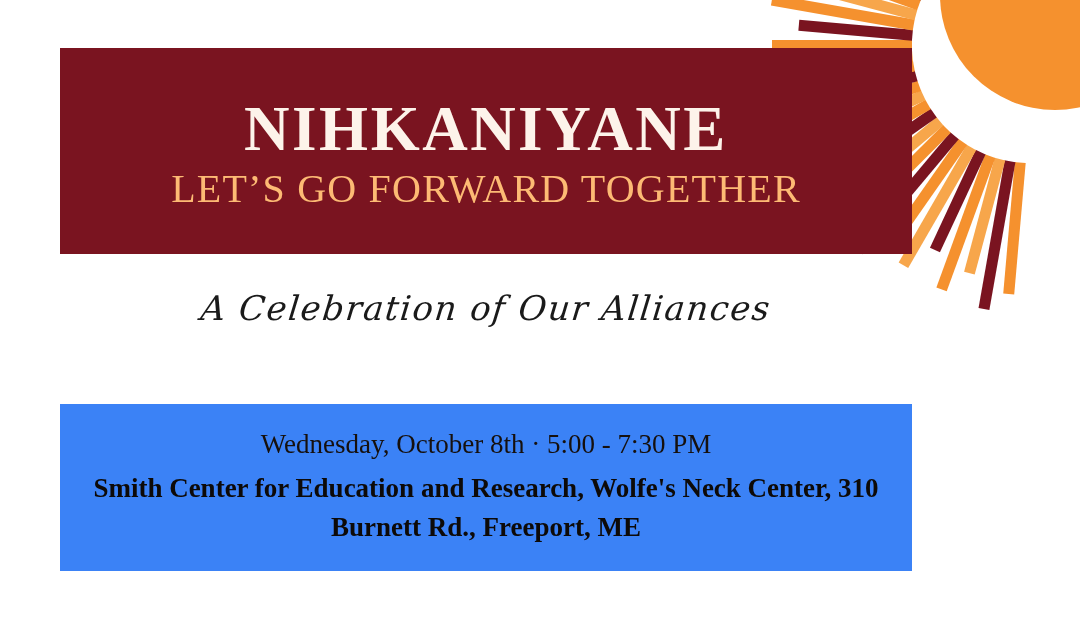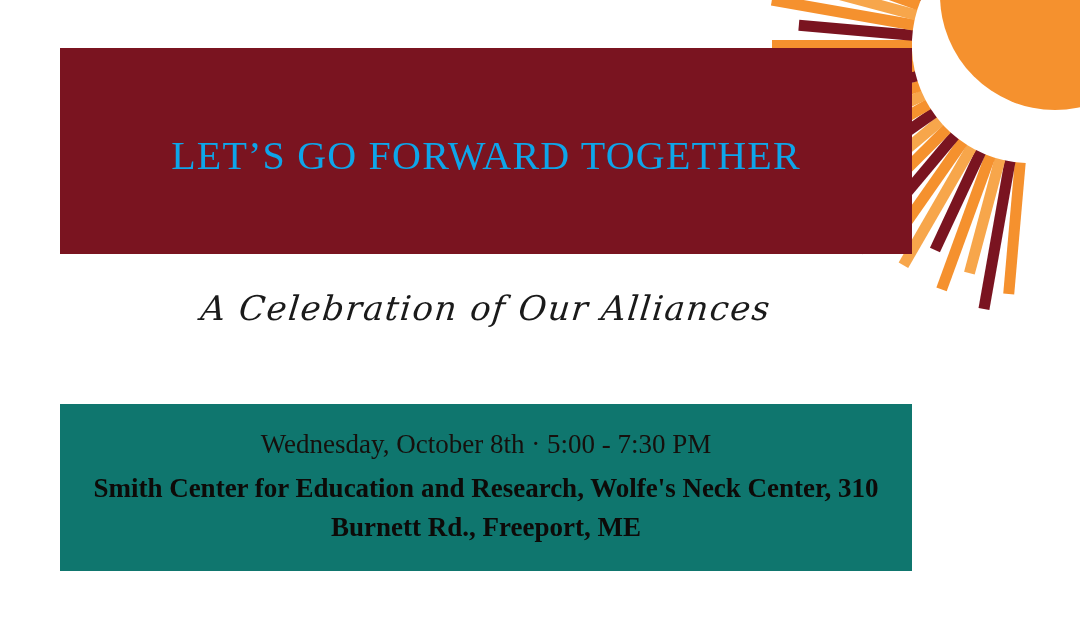--- a/index.html
+++ b/index.html
@@ -58,21 +58,21 @@
   .title-main {
     color: #fdf3ea;
     font-size: 63px;
     letter-spacing: 2.5px;
     font-weight: 700;
     line-height: 1.05;
     text-align: center;
     font-family: "Liberation Serif", serif;
   }
   .title-sub {
-    color: #0ea5e9;
+    color: #fdba74;
     font-size: 40px;
     letter-spacing: 1.2px;
     font-weight: 400;
     margin-top: 2px;
     text-align: center;
     font-family: "Liberation Serif", serif;
   }
 
   
   .tagline {
@@ -89,21 +89,21 @@
     transform: skewX(-6deg);
   }
 
   
   .details-band {
     position: absolute;
     left: 60px;
     top: 404px;
     width: 852px;
     height: 167px;
-    background: #0f766e;
+    background: #3b82f6;
     display: flex;
     flex-direction: column;
     align-items: center;
     justify-content: center;
     box-sizing: border-box;
     padding: 8px 30px;
   }
   .details-when {
     color: #16100d;
     font-size: 27px;
@@ -166,20 +166,21 @@
           <rect x="118" y="-6" width="128" height="11" fill="#f7a64b" transform="rotate(255)"></rect>
           <rect x="118" y="-6" width="146" height="11" fill="#f5912e" transform="rotate(260)"></rect>
           <rect x="118" y="-6" width="110" height="11" fill="#7a1420" transform="rotate(265)"></rect>
         </g>
       </g>
     </svg>
     <div class="sun-core"></div>
   </div>
 
   <div class="title-block">
+    <div class="title-main">NIHKANIYANE</div>
     <div class="title-sub">LET’S GO FORWARD TOGETHER</div>
   </div>
 
   <div class="tagline">A Celebration of Our Alliances</div>
 
   <div class="details-band">
     <div class="details-when">Wednesday, October 8th · 5:00 - 7:30 PM</div>
     <div class="details-where">Smith Center for Education and Research, Wolfe's Neck Center, 310 Burnett Rd., Freeport, ME</div>
   </div>
 

